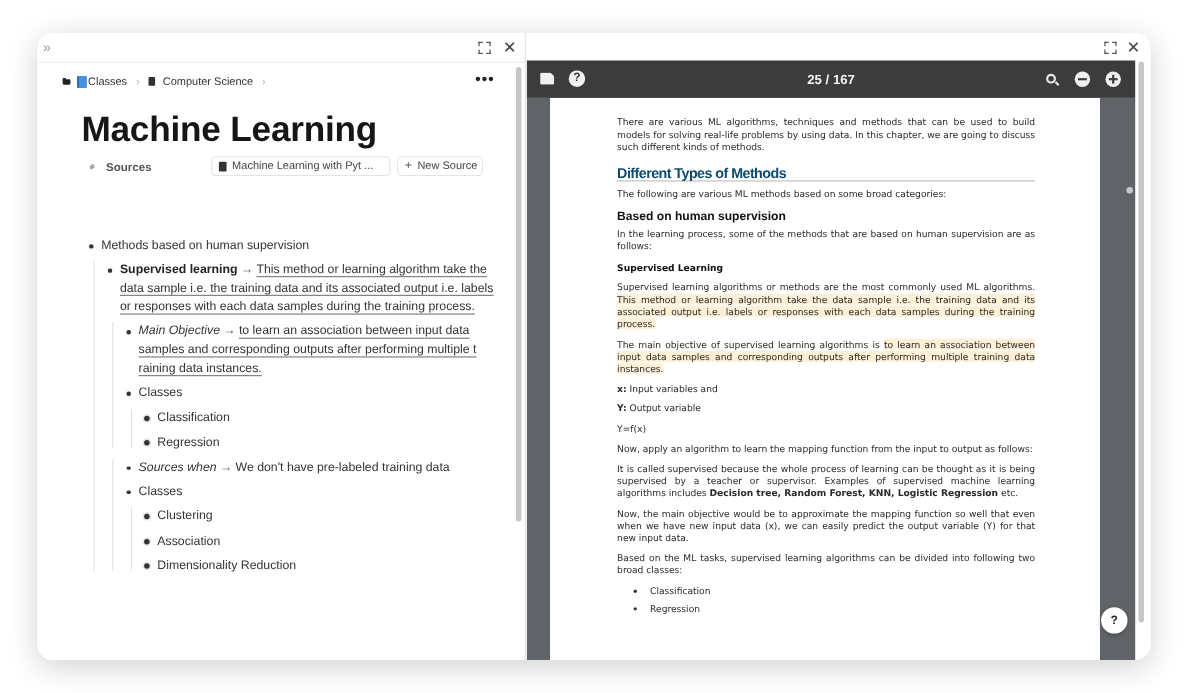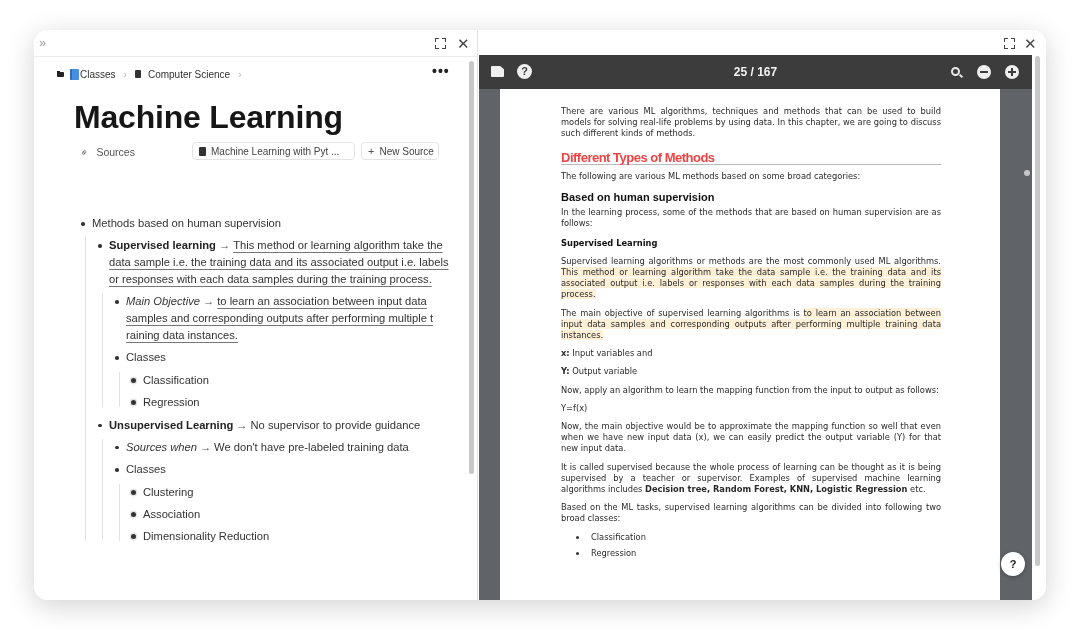--- a/index.html
+++ b/index.html
@@ -23,21 +23,21 @@
   .bc-folder::before { content: ""; position: absolute; left: 0; top: -1px; width: 3px; height: 2px; background: #222; }
   .bc-book { width: 9px; height: 11px; background: linear-gradient(90deg,#2f6db5 0 2px,#4a8ee0 2px); border-radius: 1px; margin-right: 1px; }
   .bc-sep { color: #b5b5b5; font-size: 10px; margin: 0 8px; }
   .bc-doc { width: 6px; height: 8px; background: #333; margin-right: 7px; border-radius: 1px; }
   .more-btn { position: absolute; left: 398px; top: 36px; font-size: 14px; letter-spacing: 1px; color: #222; font-weight: bold; cursor: pointer; line-height: 10px; }
 
   .page-title { position: absolute; left: 40px; top: 69px; font-size: 32px; font-weight: bold; color: #161616; letter-spacing: -0.2px; }
 
   .sources-row { position: absolute; left: 46px; top: 113px; height: 18px; display: flex; align-items: center; }
   .link-icon { font-size: 10px; color: #888; margin-right: 8px; transform: rotate(-45deg); display: inline-block; }
-  .sources-label { font-size: 10.5px; color: #555; }
+  .sources-label { font-size: 10.5px; color: #555; font-weight: bold; }
   .chip { position: absolute; top: 112px; height: 18px; border: 1px solid #e3e3e3; border-radius: 4px; display: flex; align-items: center; padding: 0 6px; font-size: 10px; color: #444; background: #fff; cursor: pointer; white-space: nowrap; }
   .pdf-icon { width: 7px; height: 9px; background: #333; margin-right: 5px; border-radius: 1px; }
   .plus { margin-right: 5px; color: #555; font-size: 11px; }
 
   .outline { position: absolute; left: 46px; top: 185px; width: 380px; font-size: 11.2px; color: #333; line-height: 16.8px; }
   .node { position: relative; }
   .bullet-row { position: relative; padding-left: 12px; margin-bottom: 5.6px; }
   .bullet-row::before { content: ""; position: absolute; left: 1px; top: 7px; width: 3.5px; height: 3.5px; border-radius: 50%; background: #333; }
   .children { position: relative; margin-left: 17px; }
   .children::before { content: ""; position: absolute; left: -12px; top: 0; bottom: 4px; width: 1px; background: #e2e2e2; }
@@ -58,21 +58,21 @@
   .page-counter { position: absolute; left: 0; width: 553px; top: 10px; text-align: center; font-size: 12px; color: #f3f3f3; font-weight: bold; }
   .tb-search-icon { position: absolute; left: 472px; top: 12px; width: 9px; height: 9px; border: 2px solid #e8e8e8; border-radius: 50%; cursor: pointer; }
   .tb-search-icon::after { content: ""; position: absolute; left: 6px; top: 6px; width: 4px; height: 2px; background: #e8e8e8; transform: rotate(45deg); }
   .tb-zoom-btn { position: absolute; top: 10px; width: 14px; height: 14px; border-radius: 50%; background: #f0f0f0; cursor: pointer; }
   .tb-zoom-btn .h { position: absolute; left: 3px; top: 6px; width: 8px; height: 2px; background: #3c3c3c; }
   .tb-zoom-btn .v { position: absolute; left: 6px; top: 3px; width: 2px; height: 8px; background: #3c3c3c; }
 
   .pdf-viewport { position: absolute; left: 0; top: 59px; width: 553px; height: 581px; background: #606468; overflow: hidden; }
   .pdf-page { position: absolute; left: 21px; top: 0; width: 500px; height: 520px; background: #fff; padding: 17px 59px 0 61px; font-family: "DejaVu Sans", sans-serif; font-size: 8.3px; line-height: 11.2px; color: #2a2a2a; text-align: justify; }
   .pdf-page p { margin-bottom: 7px; }
-  .pdf-h1 { font-family: "Liberation Sans", sans-serif; font-size: 13px; font-weight: bold; color: #ef4444; letter-spacing: -0.5px; border-bottom: 1.5px solid #bbb; padding-bottom: 1px; margin: 12px 0 6px 0; }
+  .pdf-h1 { font-family: "Liberation Sans", sans-serif; font-size: 13px; font-weight: bold; color: #0c4a6e; letter-spacing: -0.5px; border-bottom: 1.5px solid #bbb; padding-bottom: 1px; margin: 12px 0 6px 0; }
   .pdf-h2 { font-family: "Liberation Sans", sans-serif; font-size: 11px; font-weight: bold; color: #111; margin: 10px 0 4px 0; }
   .pdf-h3 { font-weight: bold; color: #111; margin: 8px 0 7px 0; }
   .hl { background: #fdf0d6; }
   .pdf-list { list-style: none; margin-left: 14px; }
   .pdf-list li { position: relative; padding-left: 16px; margin-bottom: 5px; }
   .pdf-list li::before { content: ""; position: absolute; left: 1px; top: 4px; width: 3px; height: 3px; border-radius: 50%; background: #333; }
 
   .right-scroll-track { position: absolute; left: 556px; top: 26px; width: 5px; height: 510px; border-radius: 3px; background: #c7c7c9; }
   .page-scroll-dot { position: absolute; left: 545px; top: 140px; width: 6px; height: 6px; border-radius: 50%; background: #c7c7c9; }
   .help-fab { position: absolute; left: 522px; top: 522px; width: 24px; height: 24px; border-radius: 50%; background: #fff; box-shadow: 0 1px 4px rgba(0,0,0,0.3); text-align: center; line-height: 24px; font-size: 11px; font-weight: bold; color: #222; cursor: pointer; }
@@ -140,23 +140,20 @@
                 <div class="bullet-row"><span>Classes</span></div>
                 <div class="children leaf">
                   <div class="bullet-row"><span>Classification</span></div>
                   <div class="bullet-row"><span>Regression</span></div>
                 </div>
               </div>
             </div>
           </div>
 
           <div class="node">
-            <div class="bullet-row">
-              <span class="b">Unsupervised Learning</span><span class="arrow">→</span><span>No supervisor to provide guidance</span>
-            </div>
             <div class="children">
               <div class="node">
                 <div class="bullet-row">
                   <span class="i">Sources when</span><span class="arrow">→</span><span>We don't have pre-labeled training data</span>
                 </div>
               </div>
               <div class="node">
                 <div class="bullet-row"><span>Classes</span></div>
                 <div class="children leaf">
                   <div class="bullet-row"><span>Clustering</span></div>
@@ -205,24 +202,24 @@
         <p>There are various ML algorithms, techniques and methods that can be used to build models for solving real-life problems by using data. In this chapter, we are going to discuss such different kinds of methods.</p>
         <div class="pdf-h1">Different Types of Methods</div>
         <p>The following are various ML methods based on some broad categories:</p>
         <div class="pdf-h2">Based on human supervision</div>
         <p>In the learning process, some of the methods that are based on human supervision are as follows:</p>
         <div class="pdf-h3">Supervised Learning</div>
         <p><span>Supervised learning algorithms or methods are the most commonly used ML algorithms. </span><span class="hl">This method or learning algorithm take the data sample i.e. the training data and its associated output i.e. labels or responses with each data samples during the training process.</span></p>
         <p><span>The main objective of supervised learning algorithms is </span><span class="hl">to learn an association between input data samples and corresponding outputs after performing multiple training data instances.</span></p>
         <p><b>x:</b><span> Input variables and</span></p>
         <p><b>Y:</b><span> Output variable</span></p>
+        <p>Y=f(x)</p>
         <p>Now, apply an algorithm to learn the mapping function from the input to output as follows:</p>
-        <p>Y=f(x)</p>
+        <p><span>It is called supervised because the whole process of learning can be thought as it is being supervised by a teacher or supervisor. Examples of supervised machine learning algorithms includes </span><b>Decision tree, Random Forest, KNN, Logistic Regression</b><span> etc.</span></p>
         <p>Now, the main objective would be to approximate the mapping function so well that even when we have new input data (x), we can easily predict the output variable (Y) for that new input data.</p>
-        <p><span>It is called supervised because the whole process of learning can be thought as it is being supervised by a teacher or supervisor. Examples of supervised machine learning algorithms includes </span><b>Decision tree, Random Forest, KNN, Logistic Regression</b><span> etc.</span></p>
         <p>Based on the ML tasks, supervised learning algorithms can be divided into following two broad classes:</p>
         <ul class="pdf-list">
           <li>Classification</li>
           <li>Regression</li>
         </ul>
       </div>
     </div>
 
     <div class="page-scroll-dot"></div>
     <div class="right-scroll-track"></div>

